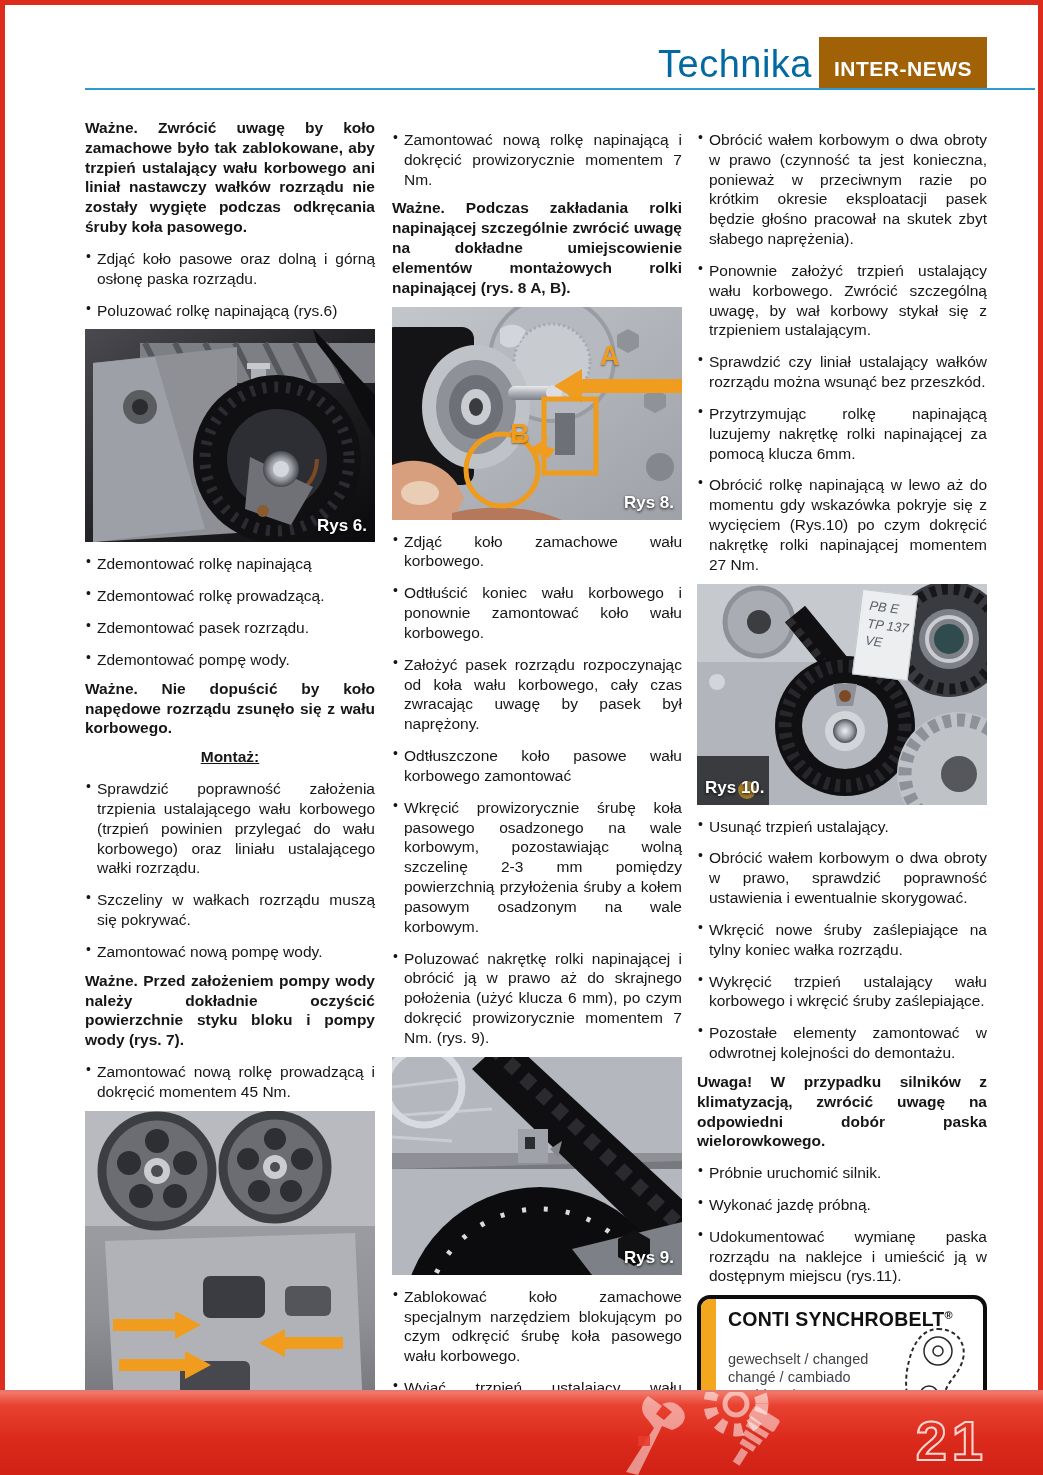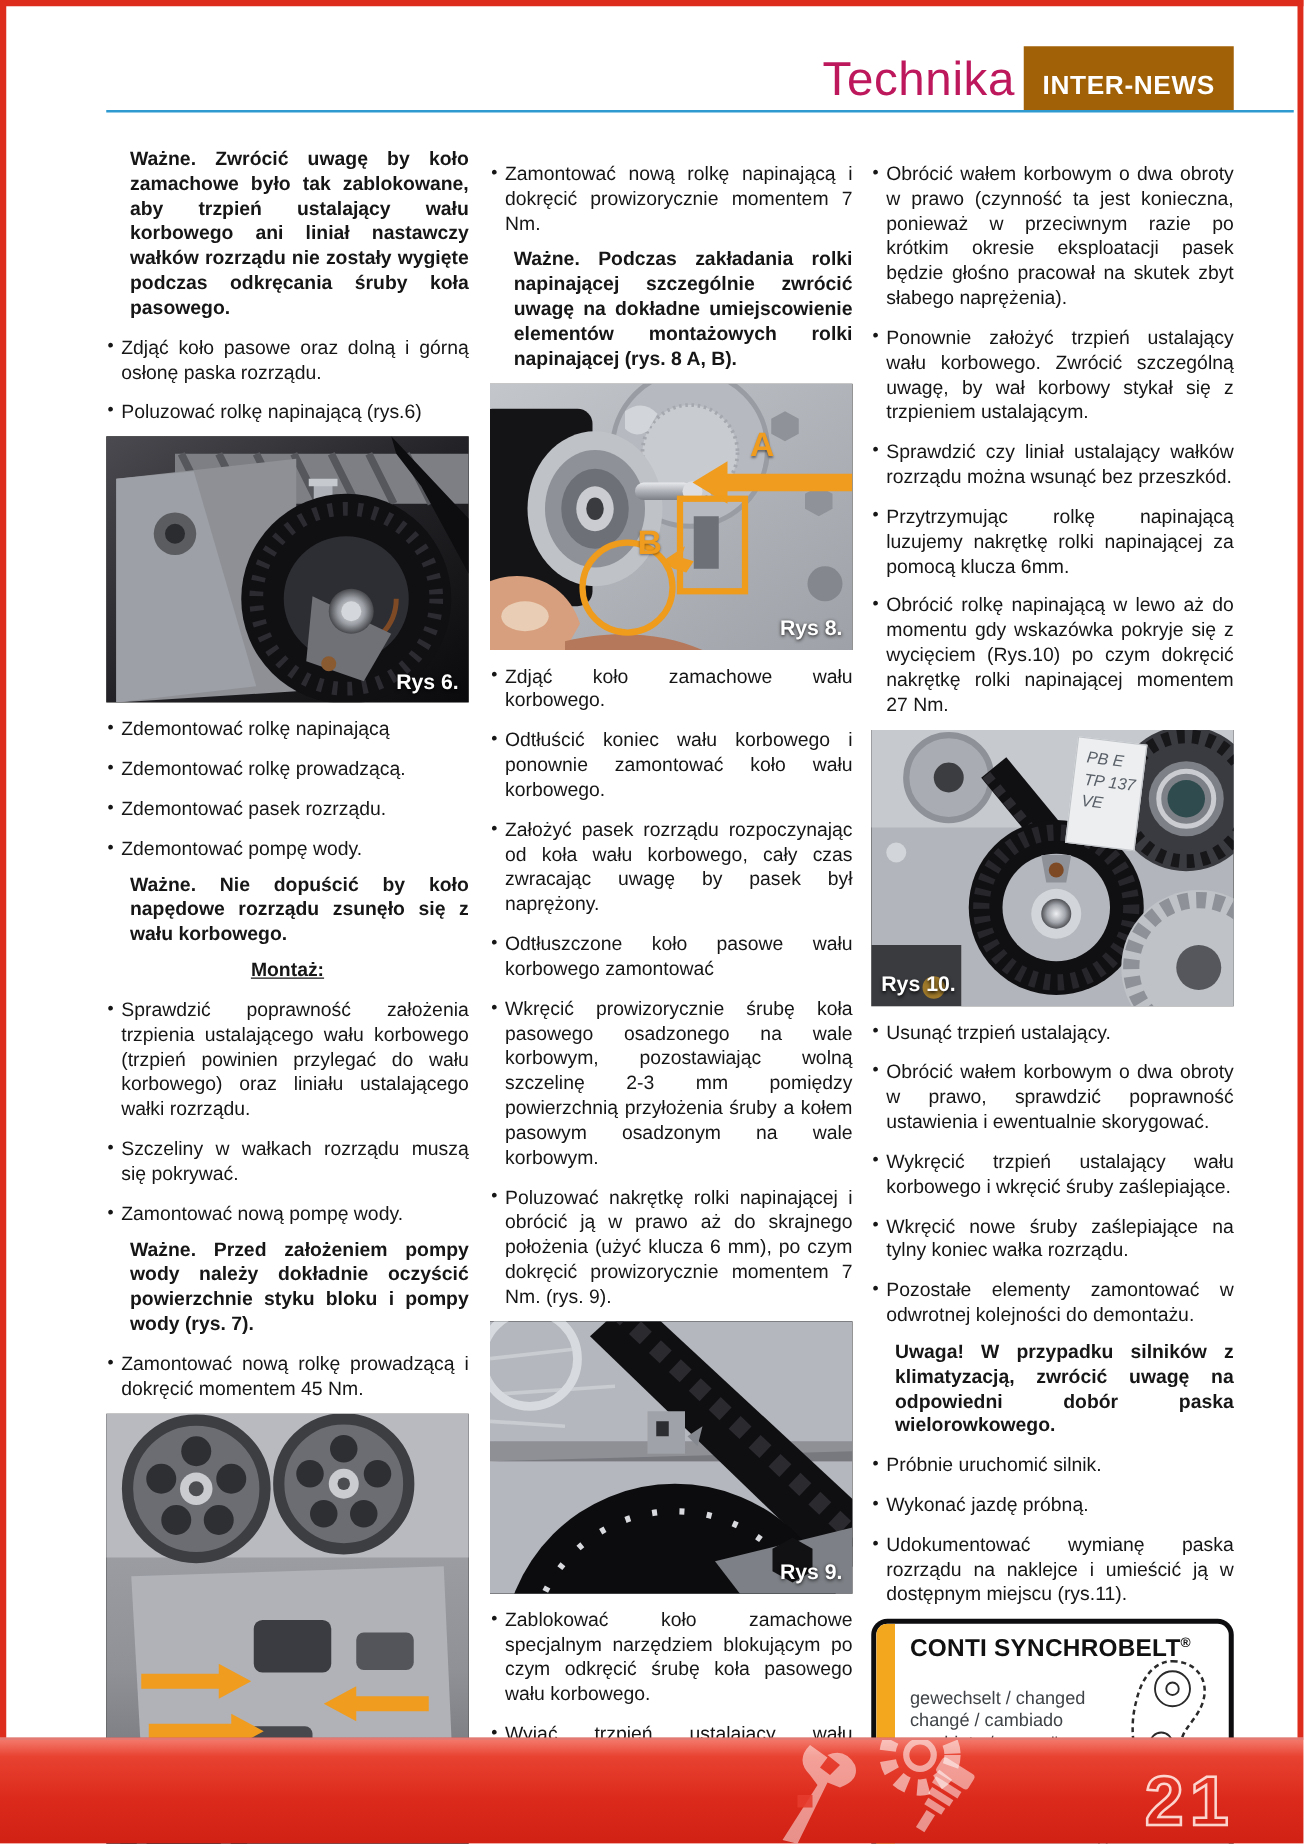--- a/index.html
+++ b/index.html
@@ -4,29 +4,29 @@
 <style>
   html,body{margin:0;padding:0;background:#fff;}
   .page{position:relative;width:1043px;height:1475px;background:#fff;overflow:hidden;
         font-family:"Liberation Sans",sans-serif;color:#161616;}
   
   .frame-top{position:absolute;top:0;left:0;right:0;height:5px;background:#dd2b1c;z-index:5;}
   .frame-left{position:absolute;top:0;left:0;bottom:85px;width:5px;background:#dd2b1c;z-index:5;}
   .frame-right{position:absolute;top:0;right:0;bottom:85px;width:5px;background:#dd2b1c;z-index:5;}
   
   .header{position:absolute;top:42px;left:85px;right:56px;height:46px;}
-  .technika{position:absolute;right:175px;bottom:2px;font-size:38px;font-weight:400;color:#be185d;letter-spacing:.5px;}
+  .technika{position:absolute;right:175px;bottom:2px;font-size:38px;font-weight:400;color:#0369a1;letter-spacing:.5px;}
   .badge{position:absolute;right:0;bottom:0;background:#a16207;color:#fff;font-weight:bold;font-size:21px;
          letter-spacing:.5px;padding:20px 15px 7px;}
   .bluerule{position:absolute;top:88px;left:85px;right:8px;height:2px;background:#2f9ad0;}
   
   .col{position:absolute;top:118px;width:290px;font-size:15.5px;line-height:1.28;}
   .c1{left:85px}.c2{left:392px}.c3{left:697px}
   p{margin:0 0 9px;text-align:justify;}
-  .warn{font-weight:bold;margin-left:19px;}
+  .warn{font-weight:bold;}
   .montaz{font-weight:bold;text-decoration:underline;margin:0 0 3px;text-align:center;}
   ul.blist{list-style:none;margin:0 0 9px;padding:0;}
   ul.blist li{position:relative;padding-left:12px;margin:12px 0 2px;text-align:justify;}
   ul.blist li::before{content:"•";position:absolute;left:1px;top:-1px;font-size:14px;color:#161616;}
   
   .fig{position:relative;margin:5px 0 10px;width:290px;overflow:hidden;background:#222;}
   .fig svg{display:block;}
   .figcap{position:absolute;bottom:6px;right:8px;color:#fff;font-weight:bold;font-size:17px;
           text-shadow:0 1px 3px rgba(0,0,0,.9);}
   .figcap.left{left:8px;right:auto;}
@@ -320,22 +320,22 @@
         <span>PB E</span>
         <span>TP 137</span>
         <span>VE</span>
       </div>
       <span class="figcap left">Rys 10.</span>
     </div>
 
     <ul class="blist">
       <li>Usunąć trzpień ustalający.</li>
       <li>Obrócić wałem korbowym o dwa obroty w prawo, sprawdzić poprawność ustawienia i ewentualnie skorygować.</li>
+      <li>Wkręcić nowe śruby zaślepiające na tylny koniec wałka rozrządu.</li>
       <li>Wykręcić trzpień ustalający wału korbowego i wkręcić śruby zaślepiające.</li>
-      <li>Wkręcić nowe śruby zaślepiające na tylny koniec wałka rozrządu.</li>
       <li>Pozostałe elementy zamontować w odwrotnej kolejności do demontażu.</li>
     </ul>
     <p class="warn">Uwaga! W przypadku silników z klimatyzacją, zwrócić uwagę na odpowiedni dobór paska wielorowkowego.</p>
     <ul class="blist">
       <li>Próbnie uruchomić silnik.</li>
       <li>Wykonać jazdę próbną.</li>
       <li>Udokumentować wymianę paska rozrządu na naklejce i umieścić ją w dostępnym miejscu (rys.11).</li>
     </ul>
 
     <div class="sticker">

